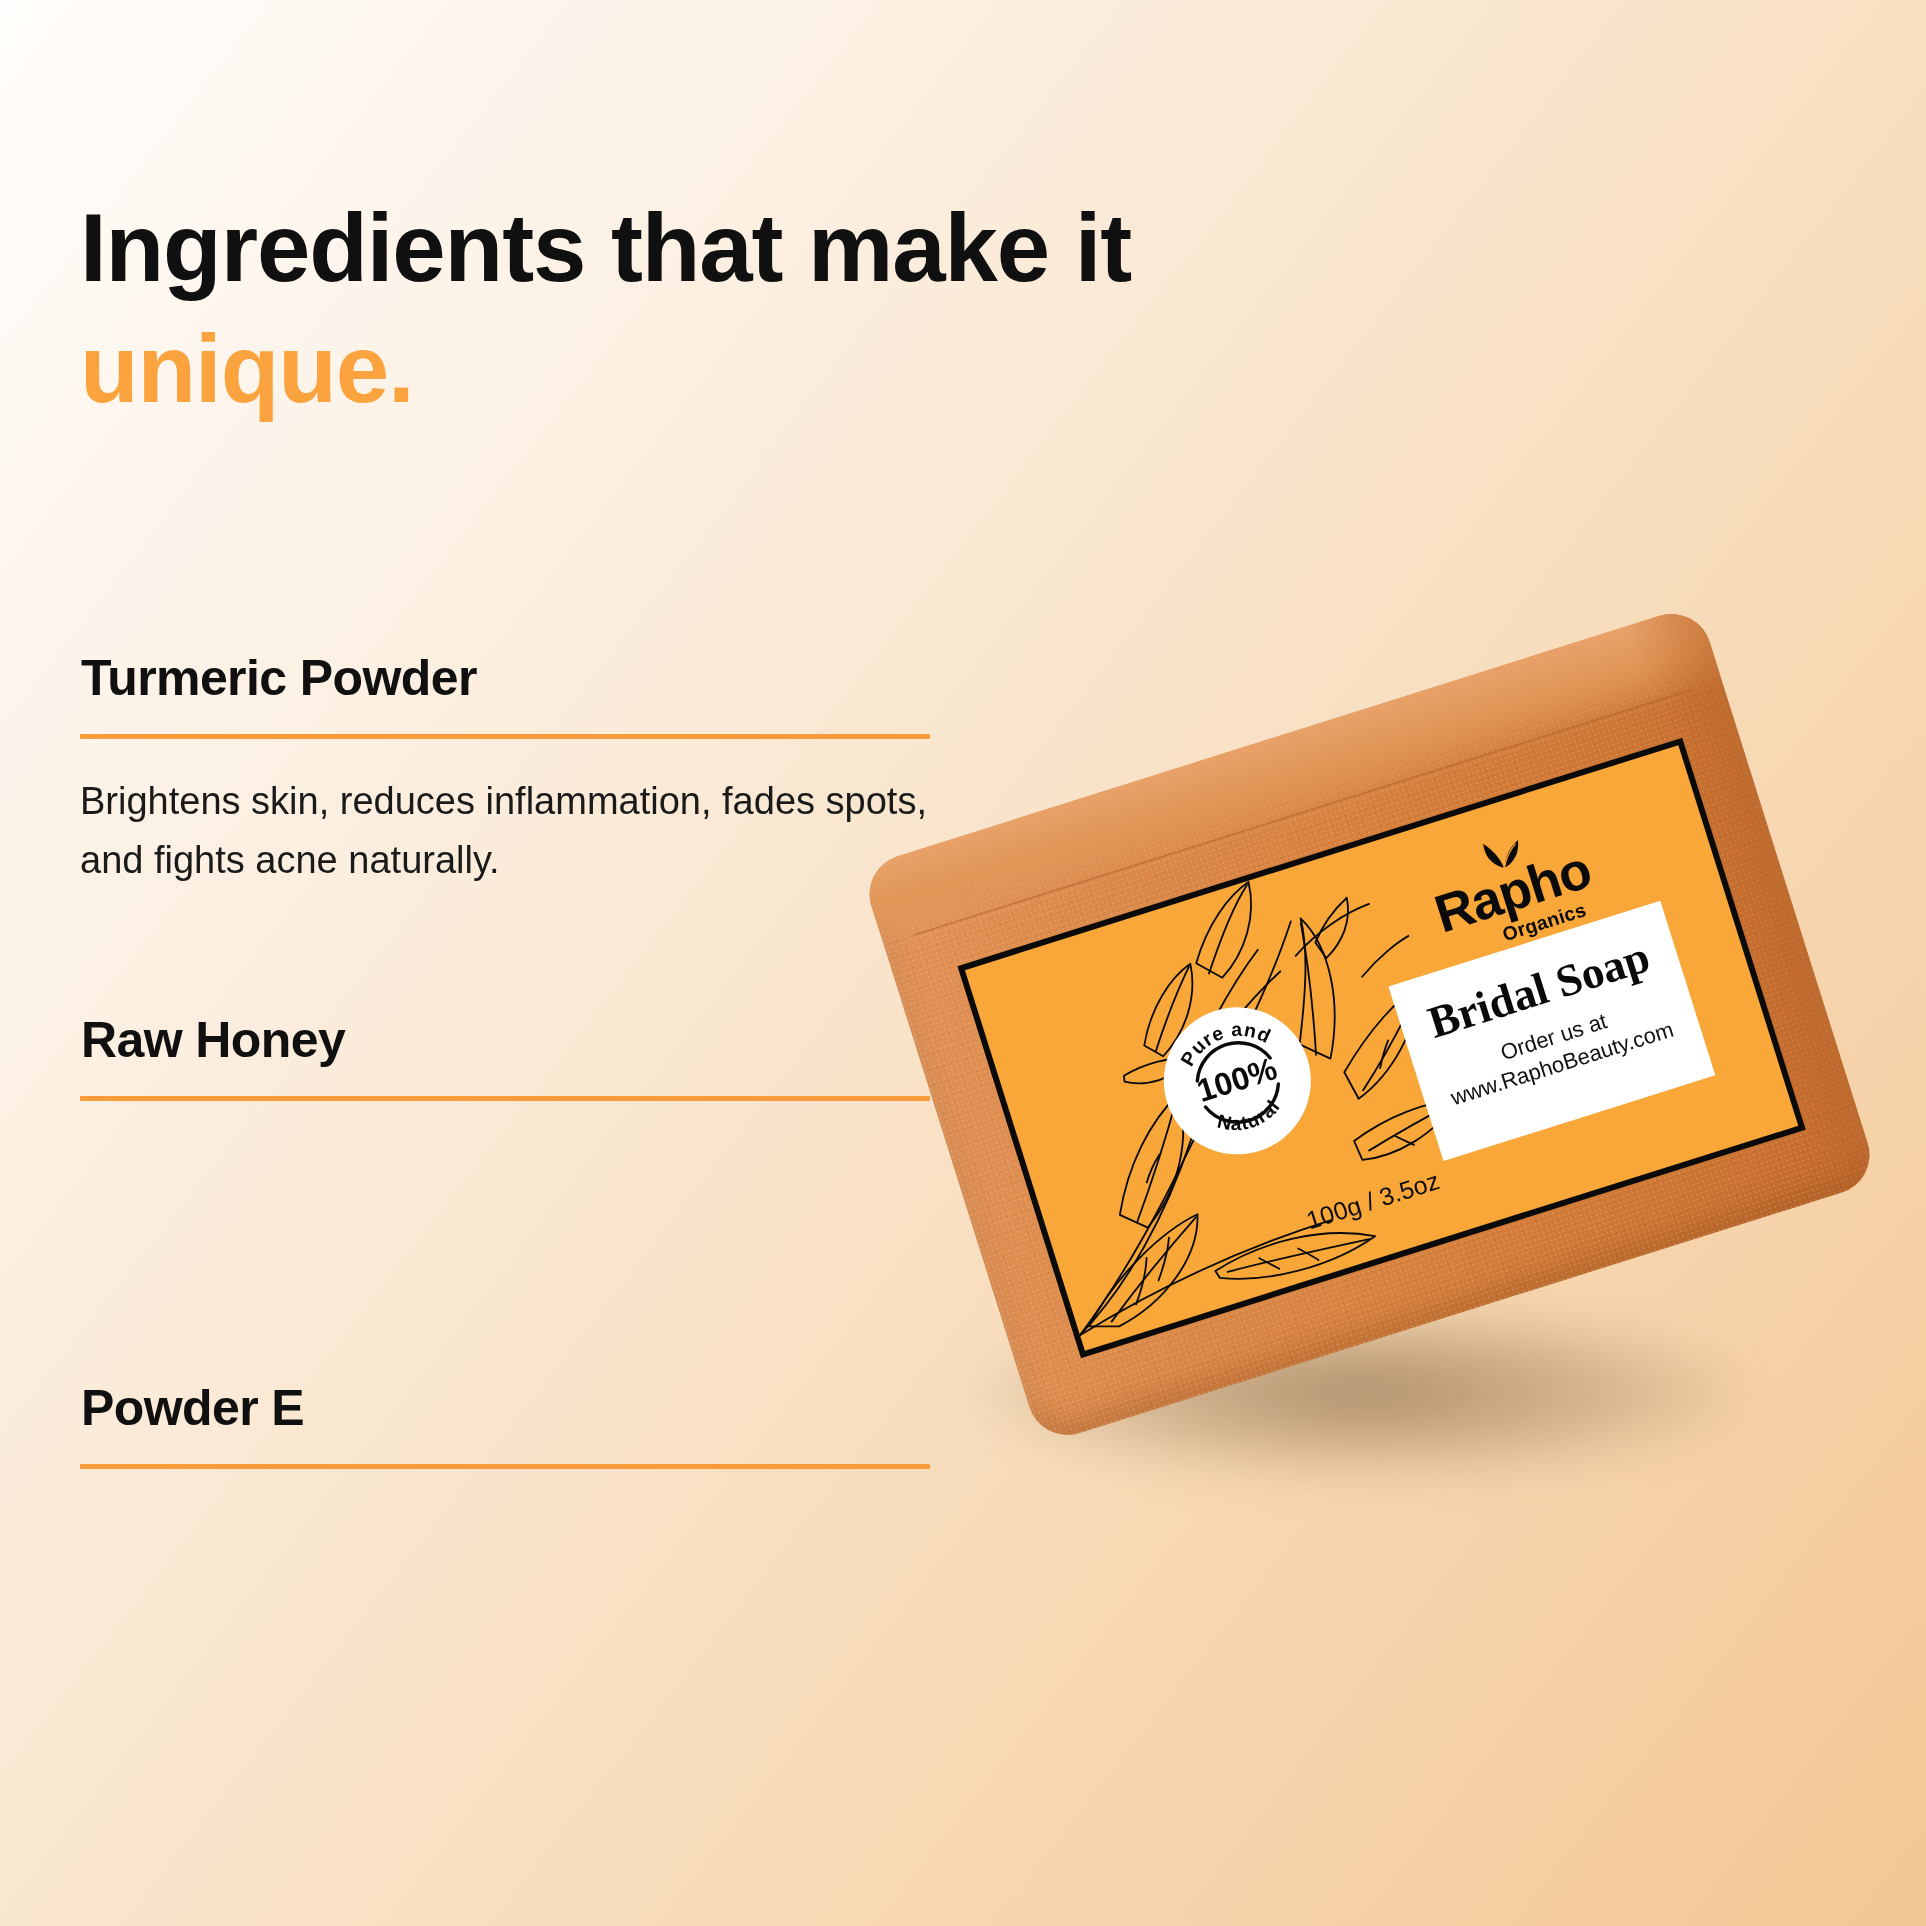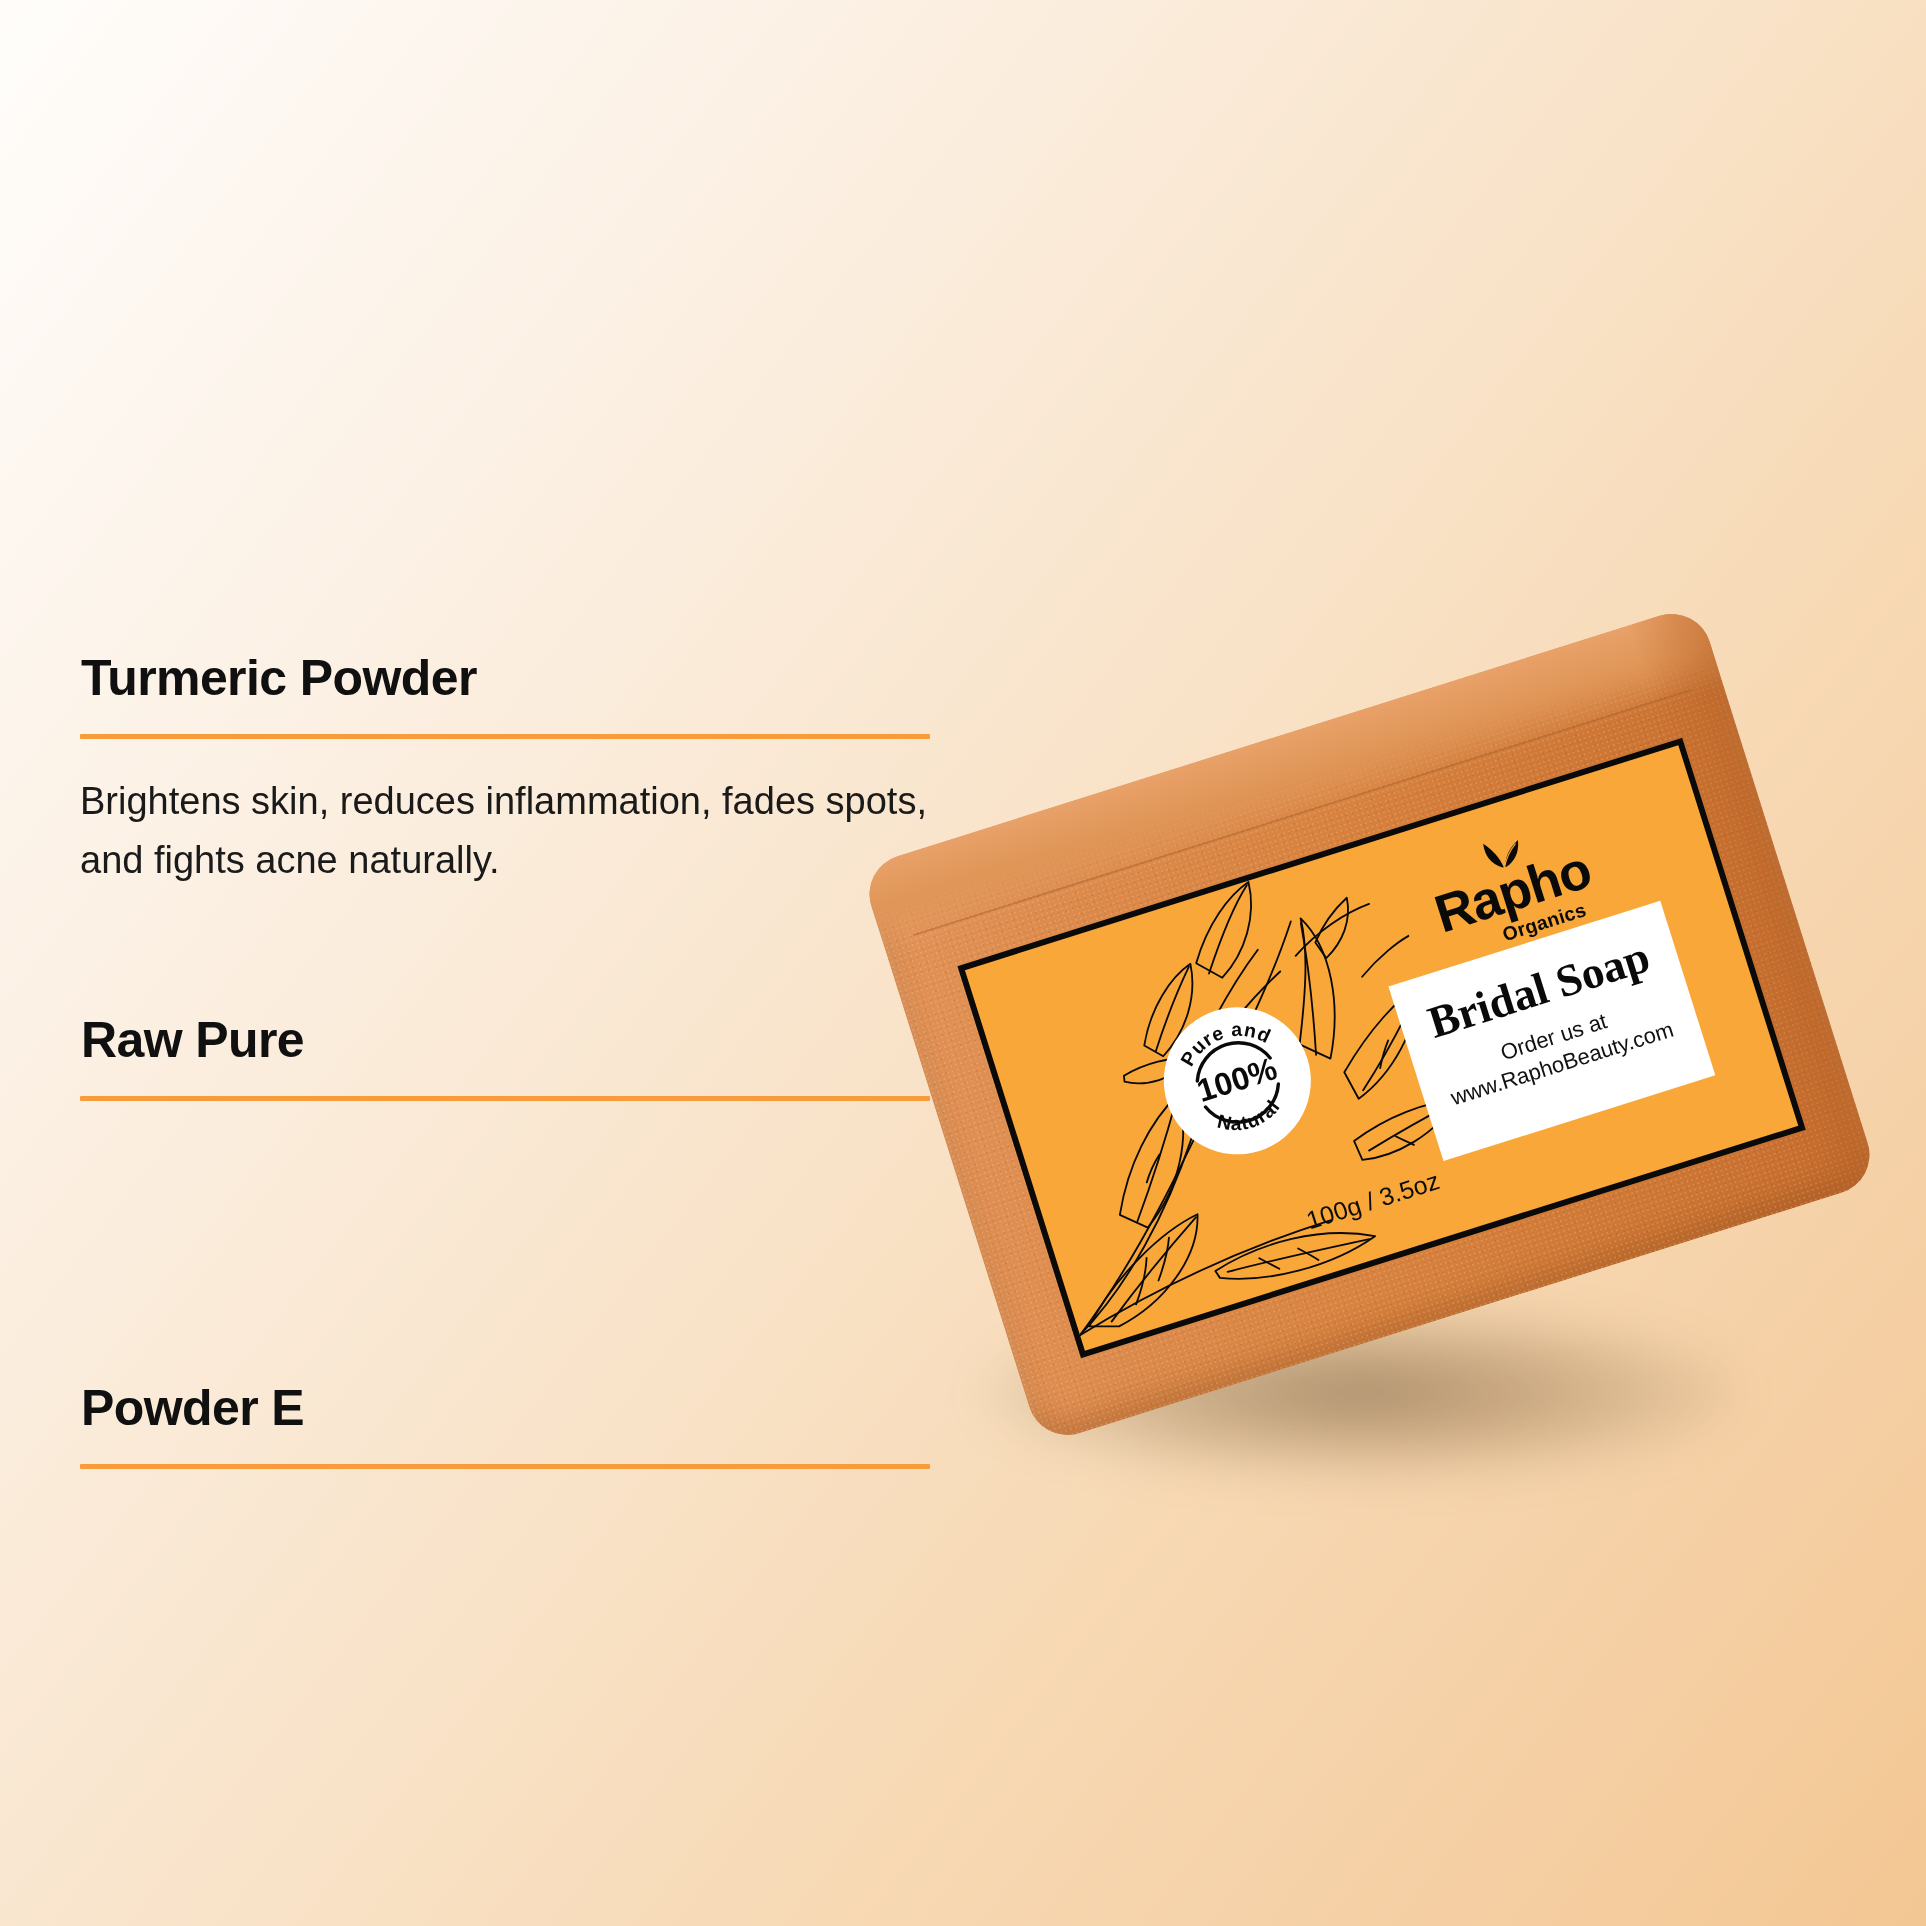--- a/index.html
+++ b/index.html
@@ -247,29 +247,33 @@
     font-size: 25px;
     color: #0d0d0d;
     font-weight: 400;
   }
 </style>
 </head>
 <body>
 
 <div id="poster">
 
+  <h1 class="headline">
+    <span>Ingredients that make it</span>
+    <span class="accent">unique.</span>
+  </h1>
 
   <div class="ing" id="ing0">
     <h2 class="ing-title">Turmeric Powder</h2>
     <div class="ing-rule"></div>
     <p class="ing-desc">Brightens skin, reduces inflammation, fades spots, and fights acne naturally.</p>
   </div>
 
   <div class="ing" id="ing1">
-    <h2 class="ing-title">Raw Pure</h2>
+    <h2 class="ing-title">Raw Honey</h2>
     <div class="ing-rule"></div>
   </div>
 
   <div class="ing" id="ing2">
     <h2 class="ing-title">Powder E</h2>
     <div class="ing-rule"></div>
   </div>
 
   <div id="product">
 

